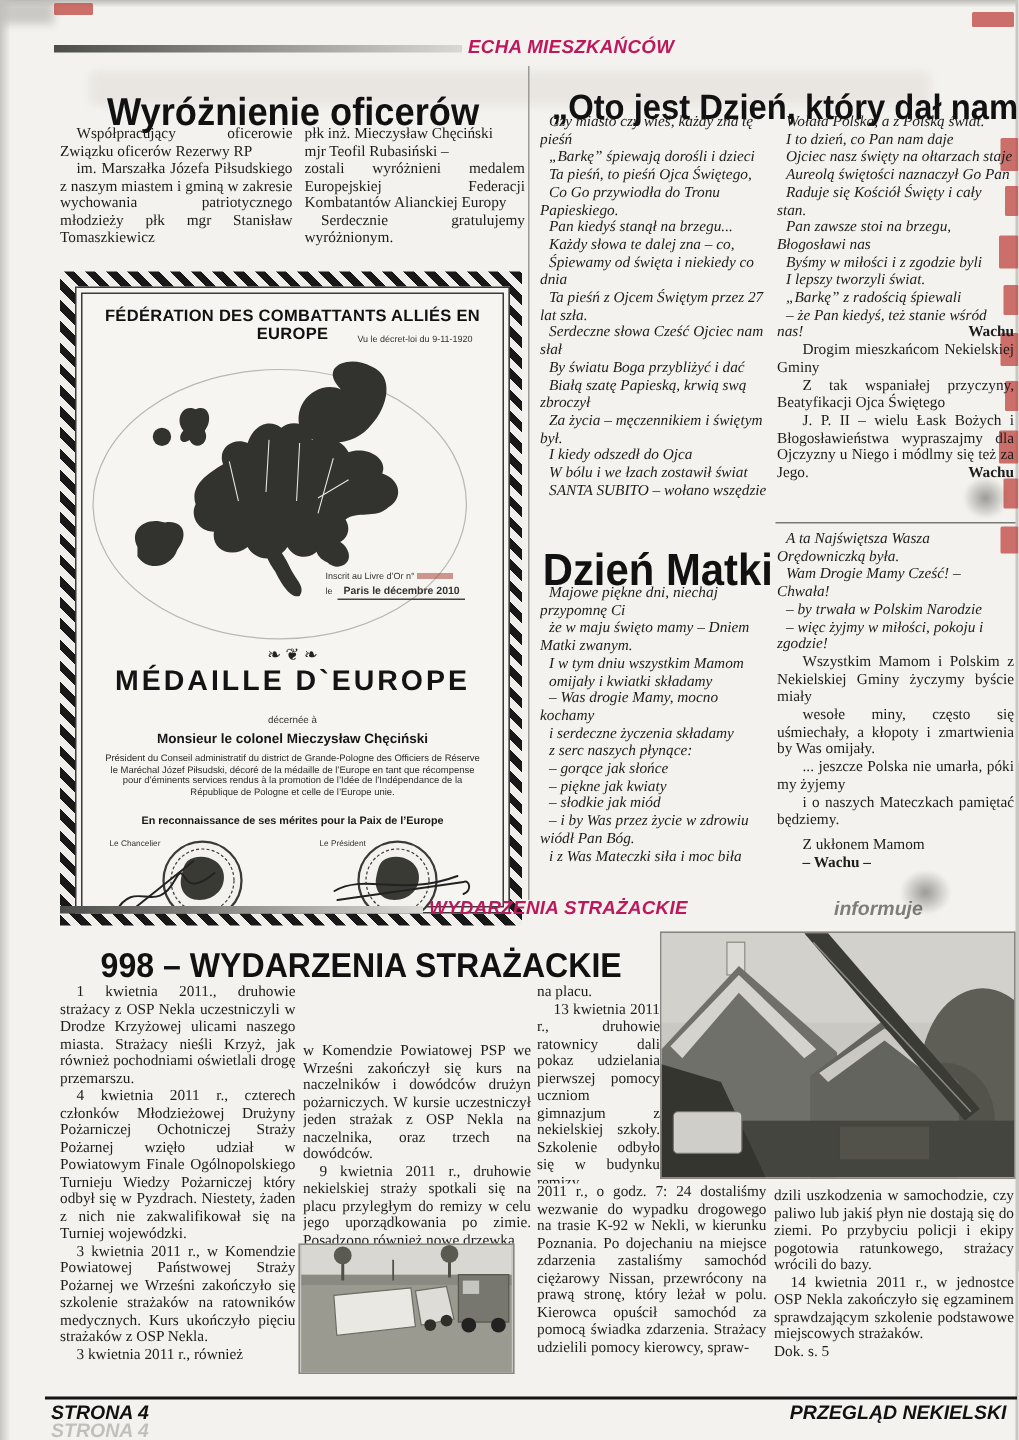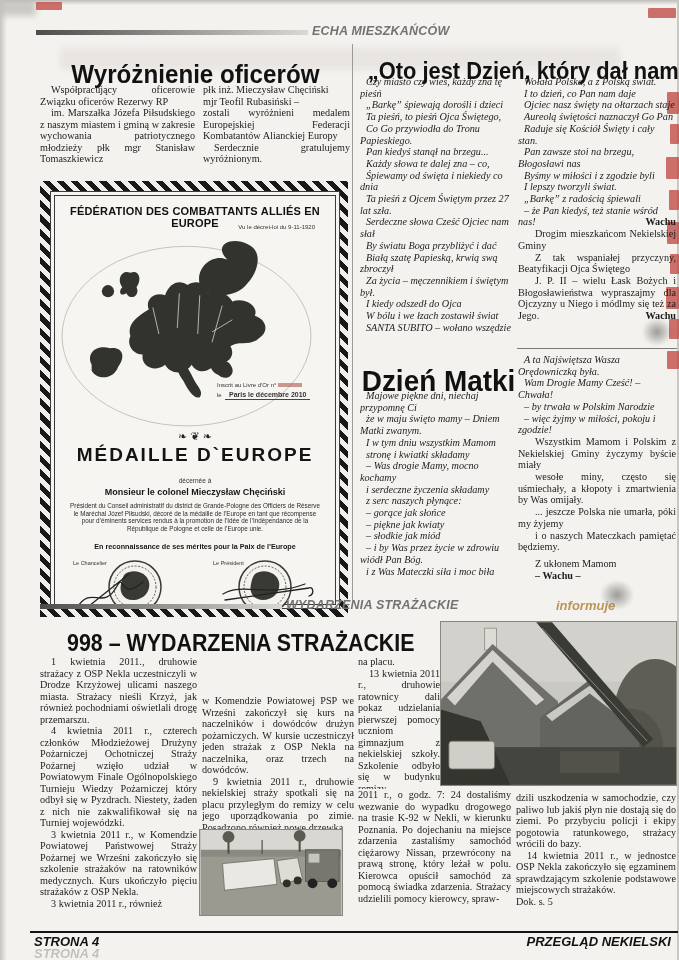--- a/index.html
+++ b/index.html
@@ -13,22 +13,22 @@
   .edge-top{left:0;top:0;width:679px;height:5px;background:linear-gradient(180deg,#bdbcb8,rgba(243,242,238,0));}
   .edge-left{left:0;top:0;width:7px;height:960px;background:linear-gradient(90deg,#c6c5c1,rgba(243,242,238,0));}
   .edge-corner{left:0;top:0;width:36px;height:16px;background:#b9b8b4;filter:blur(3px);opacity:.7;}
   .edge-right{left:677px;top:0;width:2px;height:960px;background:#c8c7c2;}
   .red-mark{background:#c24a44;opacity:.78;filter:blur(.4px);border-radius:1px;}
   .smudge{border-radius:50%;background:radial-gradient(closest-side,rgba(80,80,78,.55),rgba(80,80,78,0));filter:blur(1px);}
   .ghostbar{background:rgba(150,120,115,.10);filter:blur(3px);border-radius:4px;}
 
   
   .banner-bar{height:5px;background:linear-gradient(90deg,#4c4c4a,#d9d8d4);}
-  .banner-text{font-family:"Liberation Sans",sans-serif;font-weight:bold;font-style:italic;font-size:12.5px;letter-spacing:.2px;color:#737373;white-space:nowrap;}
-  .ghost-text{font-family:"Liberation Sans",sans-serif;font-weight:bold;font-style:italic;font-size:13px;color:#a16207;opacity:.65;filter:blur(.4px);}
+  .banner-text{font-family:"Liberation Sans",sans-serif;font-weight:bold;font-style:italic;font-size:12.5px;letter-spacing:.2px;color:#be185d;white-space:nowrap;}
+  .ghost-text{font-family:"Liberation Sans",sans-serif;font-weight:bold;font-style:italic;font-size:13px;color:#404040;opacity:.65;filter:blur(.4px);}
 
   
   .headline{font-family:"Liberation Sans",sans-serif;font-weight:bold;color:#111;text-align:center;white-space:nowrap;}
   .headline > span{display:inline-block;transform:scaleX(.93);transform-origin:center;}
   #officers-title{left:40px;top:42px;width:310px;font-size:26px;}
   #pan-title{left:354px;top:42px;width:324px;font-size:23.5px;}
   #dm-title{left:356px;top:344px;width:156px;font-size:30px;}
   #fire-title{left:40px;top:615px;width:402px;font-size:23px;}
 
   
@@ -214,21 +214,21 @@
       <p class="prose">Z tak wspaniałej przyczyny, Beatyfikacji Ojca Świętego</p>
       <p class="prose">J. P. II – wielu Łask Bożych i Błogosławieństwa wypraszajmy dla Ojczyzny u Niego i módlmy się też za Jego.<span class="sig">Wachu</span></p>
     </div>
   <div class="abs hline" style="left:517px;top:348px;width:160px;"></div>
 
   <h1 class="abs headline" id="dm-title"><span>Dzień Matki</span></h1>
   <div class="abs txt poem" id="dm-col1">
       <p>Majowe piękne dni, niechaj przypomnę Ci</p>
       <p>że w maju święto mamy – Dniem Matki zwanym.</p>
       <p>I w tym dniu wszystkim Mamom</p>
-      <p>stronę i kwiatki składamy</p>
+      <p>omijały i kwiatki składamy</p>
       <p>– Was drogie Mamy, mocno kochamy</p>
       <p>i serdeczne życzenia składamy</p>
       <p>z serc naszych płynące:</p>
       <p>– gorące jak słońce</p>
       <p>– piękne jak kwiaty</p>
       <p>– słodkie jak miód</p>
       <p>– i by Was przez życie w zdrowiu wiódł Pan Bóg.</p>
       <p>i z Was Mateczki siła i moc biła</p>
     </div>
   <div class="abs txt poem" id="dm-col2">

